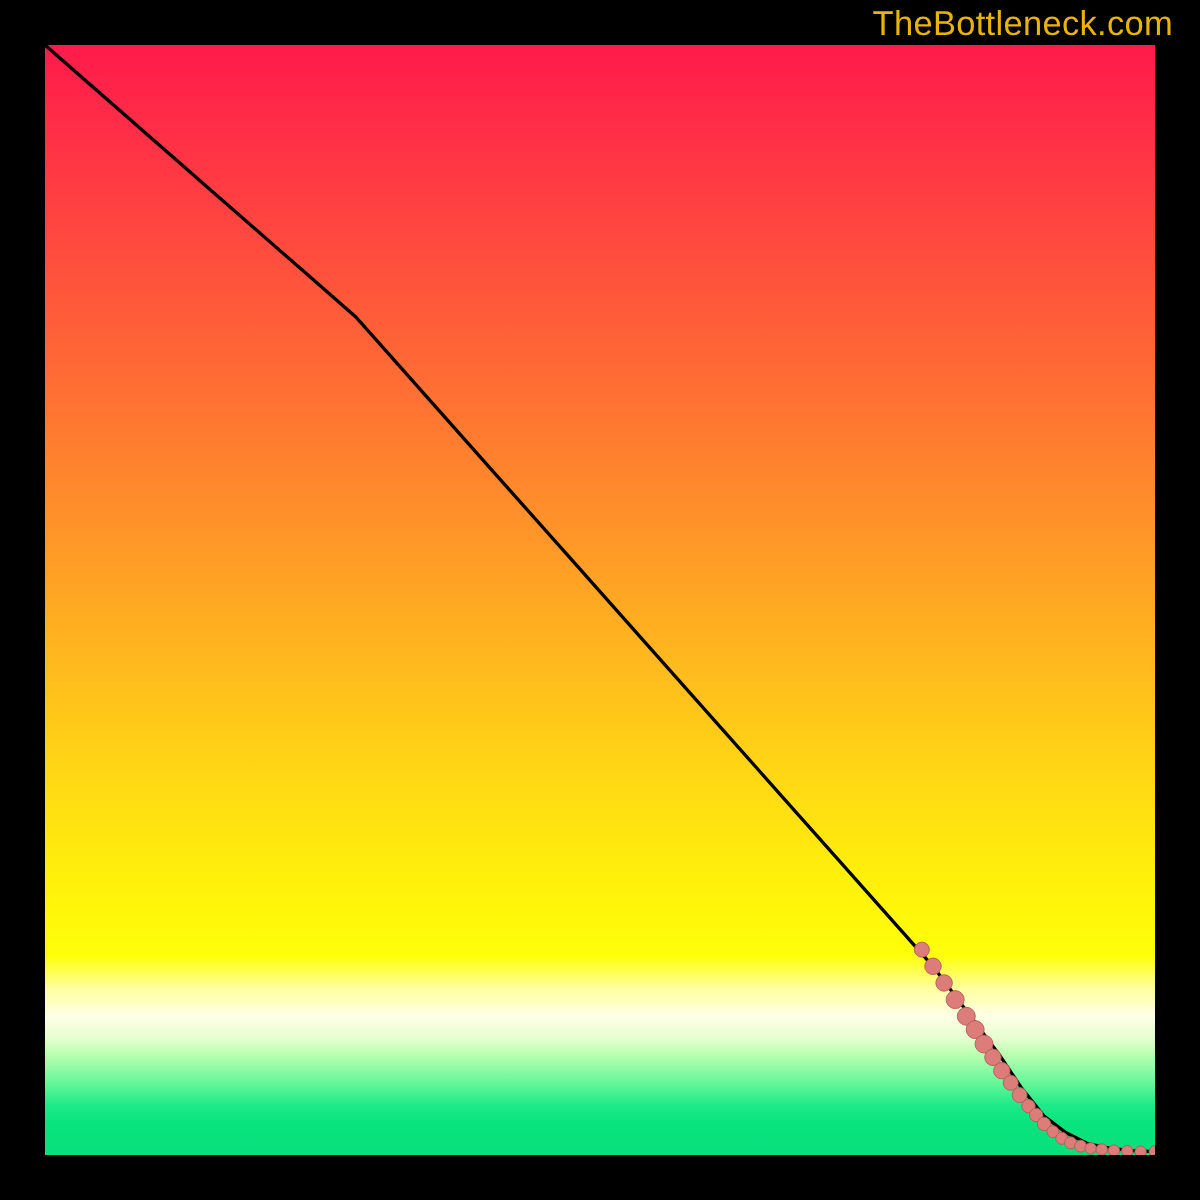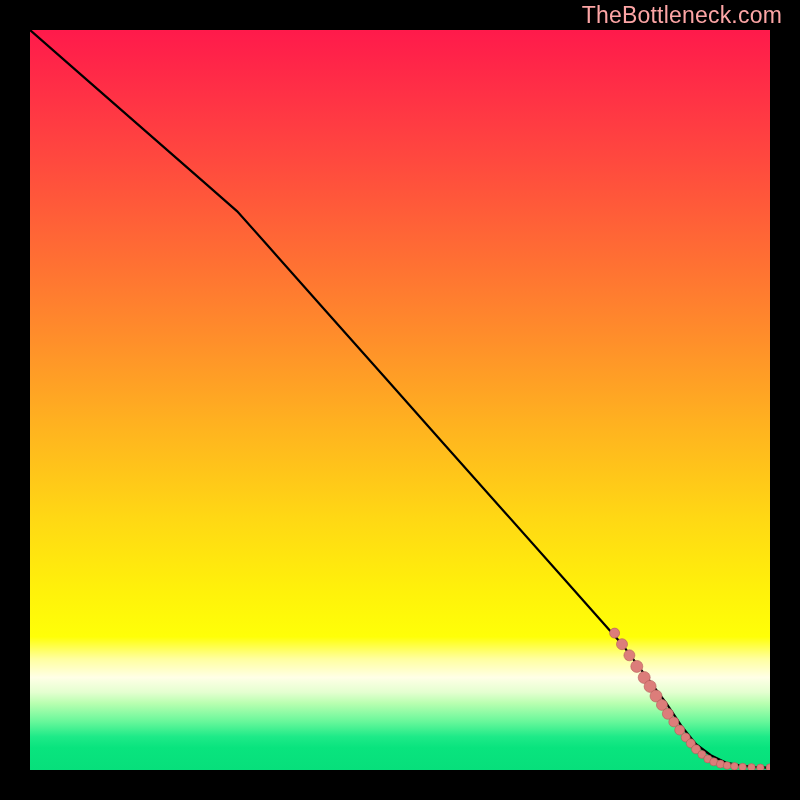--- a/index.html
+++ b/index.html
@@ -13,21 +13,21 @@
   }
   .stage {
     position: relative;
     width: 800px;
     height: 800px;
   }
   .watermark {
     position: absolute;
     top: 2px;
     right: 18px;
-    color: #fca5a5;
+    color: #eab308;
     font-size: 23px;
     font-weight: 500;
     letter-spacing: 0.2px;
     z-index: 5;
   }
   .plot-area {
     position: absolute;
     left: 30px;
     top: 30px;
     width: 740px;

